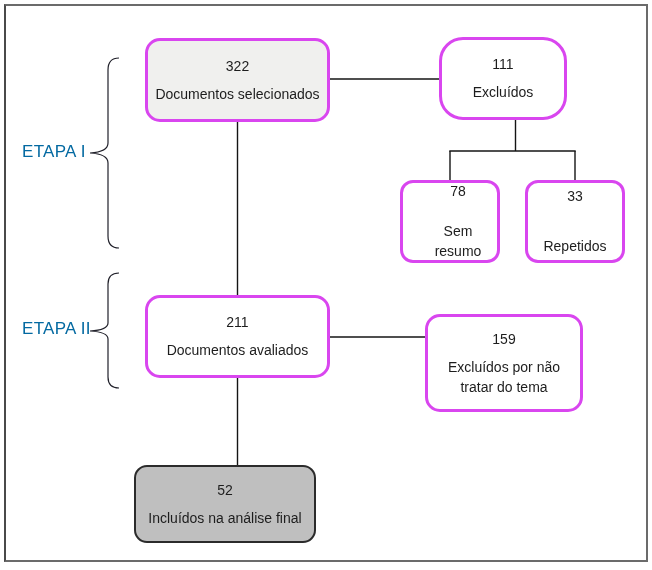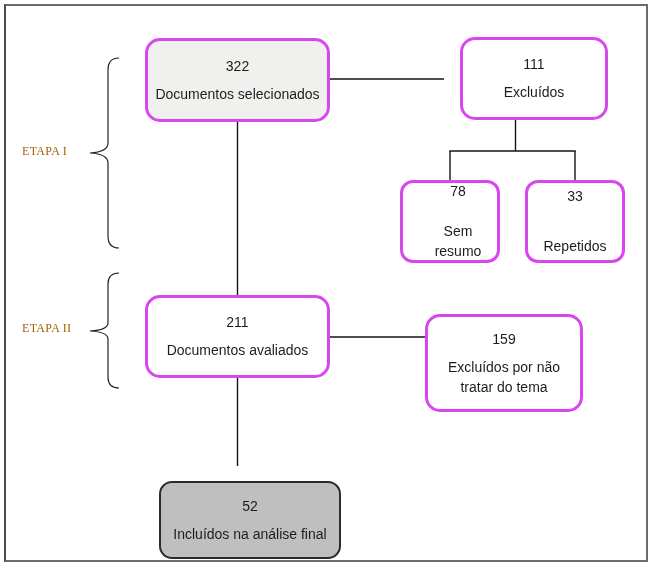--- a/index.html
+++ b/index.html
@@ -38,26 +38,25 @@
     stroke-width: 1.4;
     fill: none;
   }
   .brace {
     stroke: #20202a;
     stroke-width: 1.2;
     fill: none;
   }
   .stage-label {
     position: absolute;
-    font-size: 12px;
+    font-size: 17px;
     line-height: 13px;
     letter-spacing: 0.3px;
-    color: #a16207;
+    color: #0369a1;
     white-space: nowrap;
-    font-family: Liberation Serif, serif;
   }
   .node {
     position: absolute;
     box-sizing: border-box;
     background: #ffffff;
     border: 3px solid #d946ef;
     border-radius: 15px;
     display: flex;
     flex-direction: column;
     align-items: center;
@@ -71,22 +70,22 @@
   }
   .node .node-label {
     line-height: 20px;
   }
   #node-selected {
     left: 145px; top: 38px;
     width: 185px; height: 84px;
     background: #f0f0ee;
   }
   #node-excluded {
-    left: 460px; top: 37px;
-    width: 148px; height: 83px;
+    left: 439px; top: 37px;
+    width: 128px; height: 83px; border-radius: 24px;
   }
   #node-sem-resumo {
     left: 400px; top: 180px;
     width: 100px; height: 83px;
     border-radius: 13px;
     padding-left: 16px;
   }
   #node-sem-resumo .node-label { width: 64px; margin-top: 12px; }
   #node-repetidos {
     left: 525px; top: 180px;
@@ -97,26 +96,25 @@
   #node-avaliados {
     left: 145px; top: 295px;
     width: 185px; height: 83px;
   }
   #node-excluidos-tema {
     left: 425px; top: 287px;
     width: 158px; height: 98px; margin-top: 27px;
   }
   #node-excluidos-tema .node-label { width: 136px; }
   #node-incluidos {
-    left: 159px; top: 465px;
+    left: 134px; top: 465px;
     width: 182px; height: 78px;
     background: #bfbfbf;
     border: 2px solid #2b2b2b;
     border-radius: 13px;
-    margin-top: 16px;
   }
   #label-etapa1 { left: 22px; top: 145px; }
   #label-etapa2 { left: 22px; top: 322px; }
 </style>
 </head>
 <body>
 
 <div id="stage">
 
   <div class="frame"></div>

